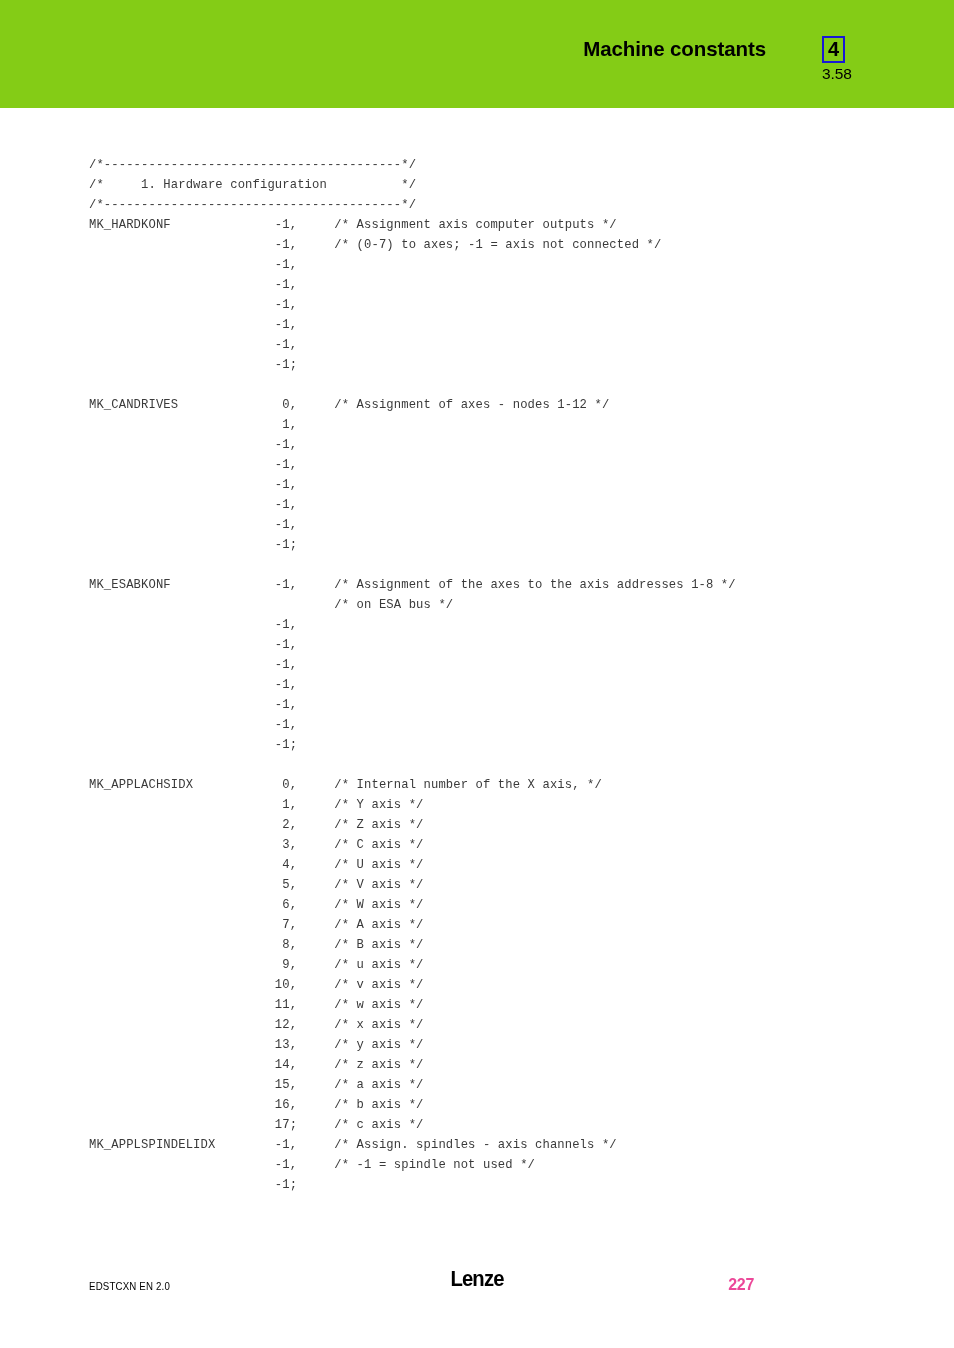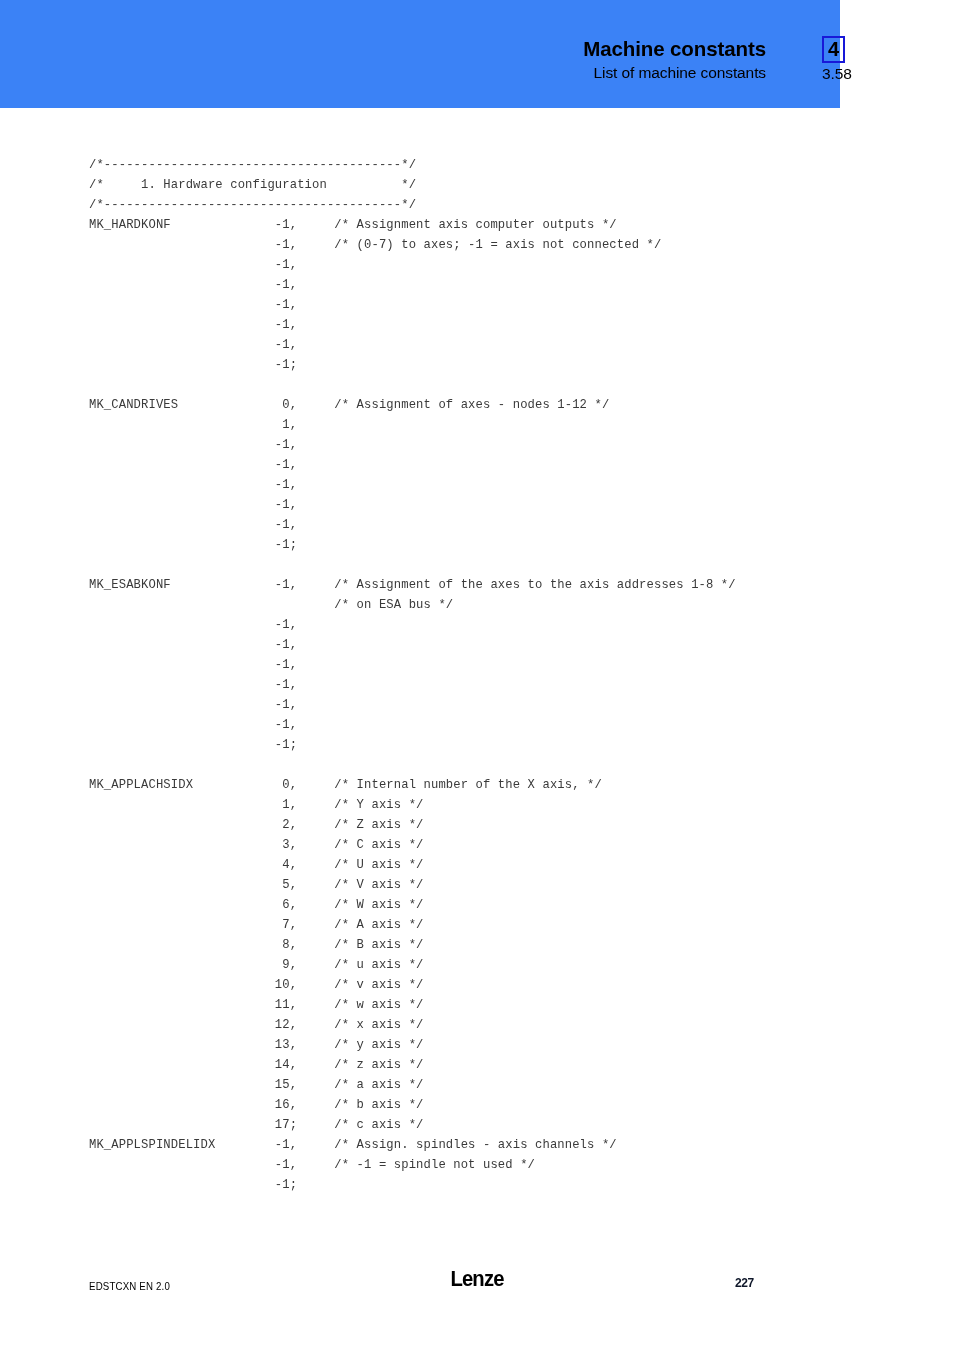--- a/index.html
+++ b/index.html
@@ -14,23 +14,23 @@
     font-family: "Liberation Sans", sans-serif;
     position: relative;
     overflow: hidden;
   }
 
   
   #header-band {
     position: absolute;
     left: 0;
     top: 0;
-    width: 840px;
+    width: 954px;
     height: 108px;
-    background: #3b82f6;
+    background: #84cc16;
   }
   #header-inner {
     position: absolute;
     left: 0;
     top: 36px;
     width: 954px;
     height: 56px;
   }
   #header-titles {
     position: absolute;
@@ -133,35 +133,34 @@
     font-weight: bold;
     color: #000000;
     letter-spacing: -0.9px;
     transform: scaleX(0.92);
     transform-origin: center top;
   }
   #footer-page {
     position: absolute;
     right: 88px;
     top: 10px;
-    font-size: 12px;
+    font-size: 16px;
     font-weight: bold;
-    color: #0f172a;
+    color: #ec4899;
     letter-spacing: -0.3px;
   }
 </style>
 </head>
 <body>
 
 <div id="header-band">
   <div id="header-inner">
 
     <div id="header-titles">
       <div id="header-title">Machine constants</div>
-      <div id="header-subtitle">List of machine constants</div>
     </div>
 
     <div id="header-numbers">
       <div>
         <span id="chapter-badge">4</span>
       </div>
       <div id="section-number">3.58</div>
     </div>
 
   </div>

